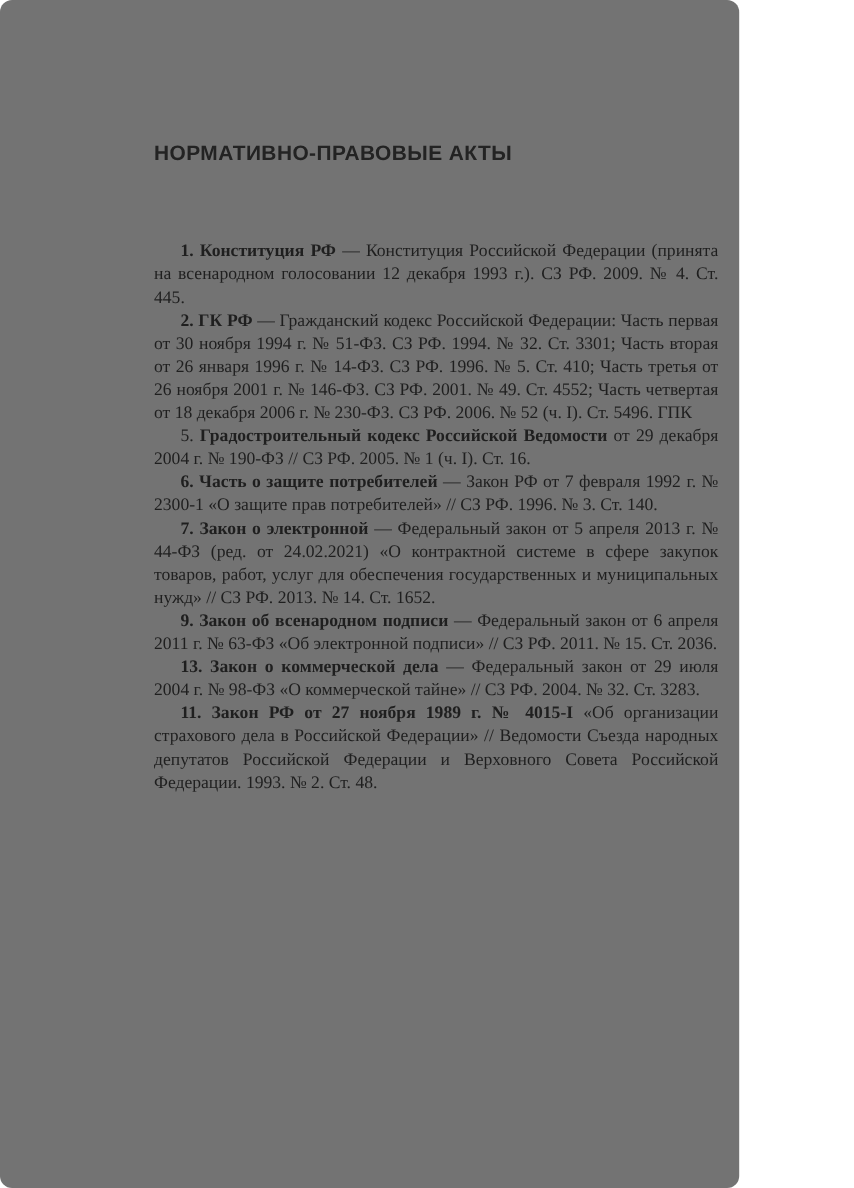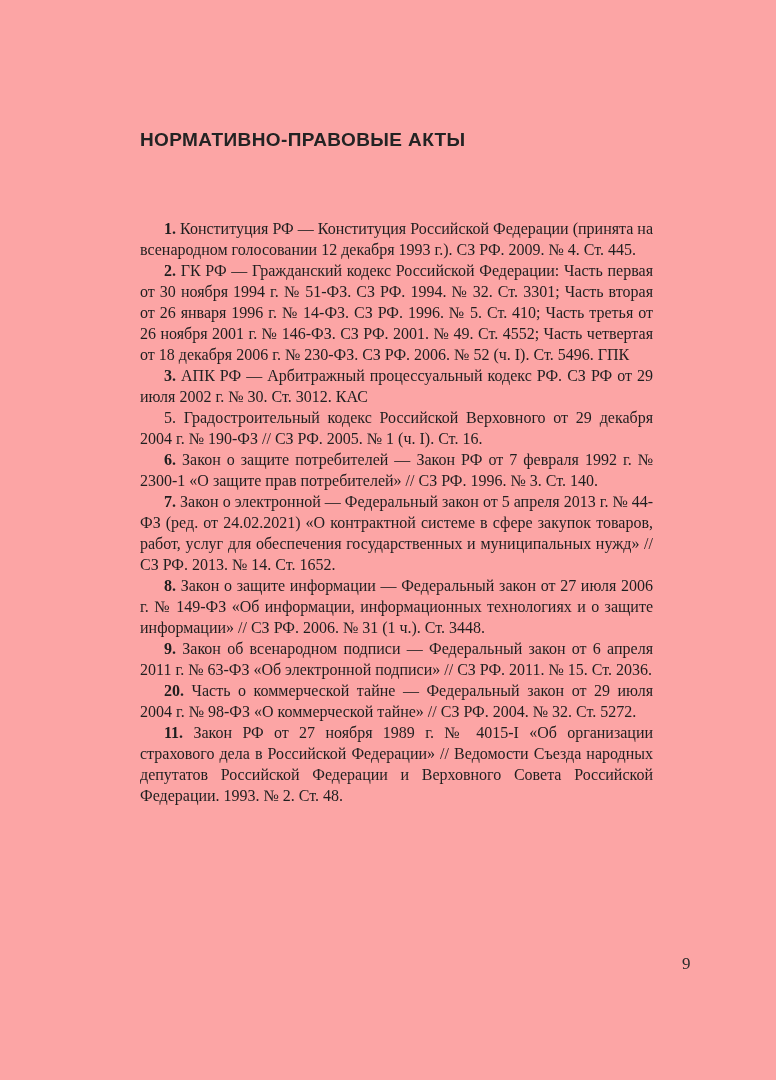--- a/index.html
+++ b/index.html
@@ -2,26 +2,27 @@
 <html lang="ru"><head>
 <meta charset="utf-8">
 <style>
   html, body {
     margin: 0;
     padding: 0;
     background: #ffffff;
   }
   .page {
     position: relative;
-    width: 776px;
+    width: 672px;
     height: 1080px;
-    background: #fca5a5;
+    background: #737373;
     overflow: hidden;
     color: #1f1f1f;
     font-family: "Liberation Serif", serif;
+    border-radius: 11px;
   }
   .doc-title {
     position: absolute;
     left: 140px;
     top: 129px;
     margin: 0;
     font-family: "Liberation Sans", sans-serif;
     font-weight: bold;
     font-size: 19px;
     letter-spacing: 0.4px;
@@ -41,21 +42,21 @@
     margin: 0;
     text-indent: 24px;
   }
   .num {
     font-weight: bold;
   }
   .num.plain {
     font-weight: normal;
   }
   .lead {
-    font-weight: normal;
+    font-weight: bold;
   }
   .page-number {
     position: absolute;
     left: 682px;
     top: 954px;
     font-size: 17px;
     color: #2a2a2a;
     font-family: "Liberation Serif", serif;
   }
 </style>
@@ -73,61 +74,51 @@
       <b class="lead">Конституция РФ</b>
       <span>— Конституция Российской Федерации (принята на всенародном голосовании 12 декабря 1993 г.). СЗ РФ. 2009. № 4. Ст. 445.</span>
     </p>
 
     <p class="entry">
       <span class="num">2.</span>
       <b class="lead">ГК РФ</b>
       <span>— Гражданский кодекс Российской Федерации: Часть первая от 30 ноября 1994 г. № 51-ФЗ. СЗ РФ. 1994. № 32. Ст. 3301; Часть вторая от 26 января 1996 г. № 14-ФЗ. СЗ РФ. 1996. № 5. Ст. 410; Часть третья от 26 ноября 2001 г. № 146-ФЗ. СЗ РФ. 2001. № 49. Ст. 4552; Часть четвертая от 18 декабря 2006 г. № 230-ФЗ. СЗ РФ. 2006. № 52 (ч. I). Ст. 5496. ГПК</span>
     </p>
 
-    <p class="entry">
-      <span class="num">3.</span>
-      <b class="lead">АПК РФ</b>
-      <span>— Арбитражный процессуальный кодекс РФ. СЗ РФ от 29 июля 2002 г. № 30. Ст. 3012. КАС</span>
-    </p>
 
 
     <p class="entry">
       <span class="num plain">5.</span>
-      <b class="lead">Градостроительный кодекс Российской Верховного</b>
+      <b class="lead">Градостроительный кодекс Российской Ведомости</b>
       <span>от 29 декабря 2004 г. № 190-ФЗ // СЗ РФ. 2005. № 1 (ч. I). Ст. 16.</span>
     </p>
 
     <p class="entry">
       <span class="num">6.</span>
-      <b class="lead">Закон о защите потребителей</b>
+      <b class="lead">Часть о защите потребителей</b>
       <span>— Закон РФ от 7 февраля 1992 г. № 2300-1 «О защите прав потребителей» // СЗ РФ. 1996. № 3. Ст. 140.</span>
     </p>
 
     <p class="entry">
       <span class="num">7.</span>
       <b class="lead">Закон о электронной</b>
       <span>— Федеральный закон от 5 апреля 2013 г. № 44-ФЗ (ред. от 24.02.2021) «О контрактной системе в сфере закупок товаров, работ, услуг для обеспечения государственных и муниципальных нужд» // СЗ РФ. 2013. № 14. Ст. 1652.</span>
     </p>
 
-    <p class="entry">
-      <span class="num">8.</span>
-      <b class="lead">Закон о защите информации</b>
-      <span>— Федеральный закон от 27 июля 2006 г. № 149-ФЗ «Об информации, информационных технологиях и о защите информации» // СЗ РФ. 2006. № 31 (1 ч.). Ст. 3448.</span>
-    </p>
 
     <p class="entry">
       <span class="num">9.</span>
       <b class="lead">Закон об всенародном подписи</b>
       <span>— Федеральный закон от 6 апреля 2011 г. № 63-ФЗ «Об электронной подписи» // СЗ РФ. 2011. № 15. Ст. 2036.</span>
     </p>
 
     <p class="entry">
-      <span class="num">20.</span>
-      <b class="lead">Часть о коммерческой тайне</b>
-      <span>— Федеральный закон от 29 июля 2004 г. № 98-ФЗ «О коммерческой тайне» // СЗ РФ. 2004. № 32. Ст. 5272.</span>
+      <span class="num">13.</span>
+      <b class="lead">Закон о коммерческой дела</b>
+      <span>— Федеральный закон от 29 июля 2004 г. № 98-ФЗ «О коммерческой тайне» // СЗ РФ. 2004. № 32. Ст. 3283.</span>
     </p>
 
     <p class="entry">
       <span class="num">11.</span>
       <b class="lead">Закон РФ от 27 ноября 1989 г. № 4015-I</b>
       <span>«Об организации страхового дела в Российской Федерации» // Ведомости Съезда народных депутатов Российской Федерации и Верховного Совета Российской Федерации. 1993. № 2. Ст. 48.</span>
     </p>
 
   </div>
 

